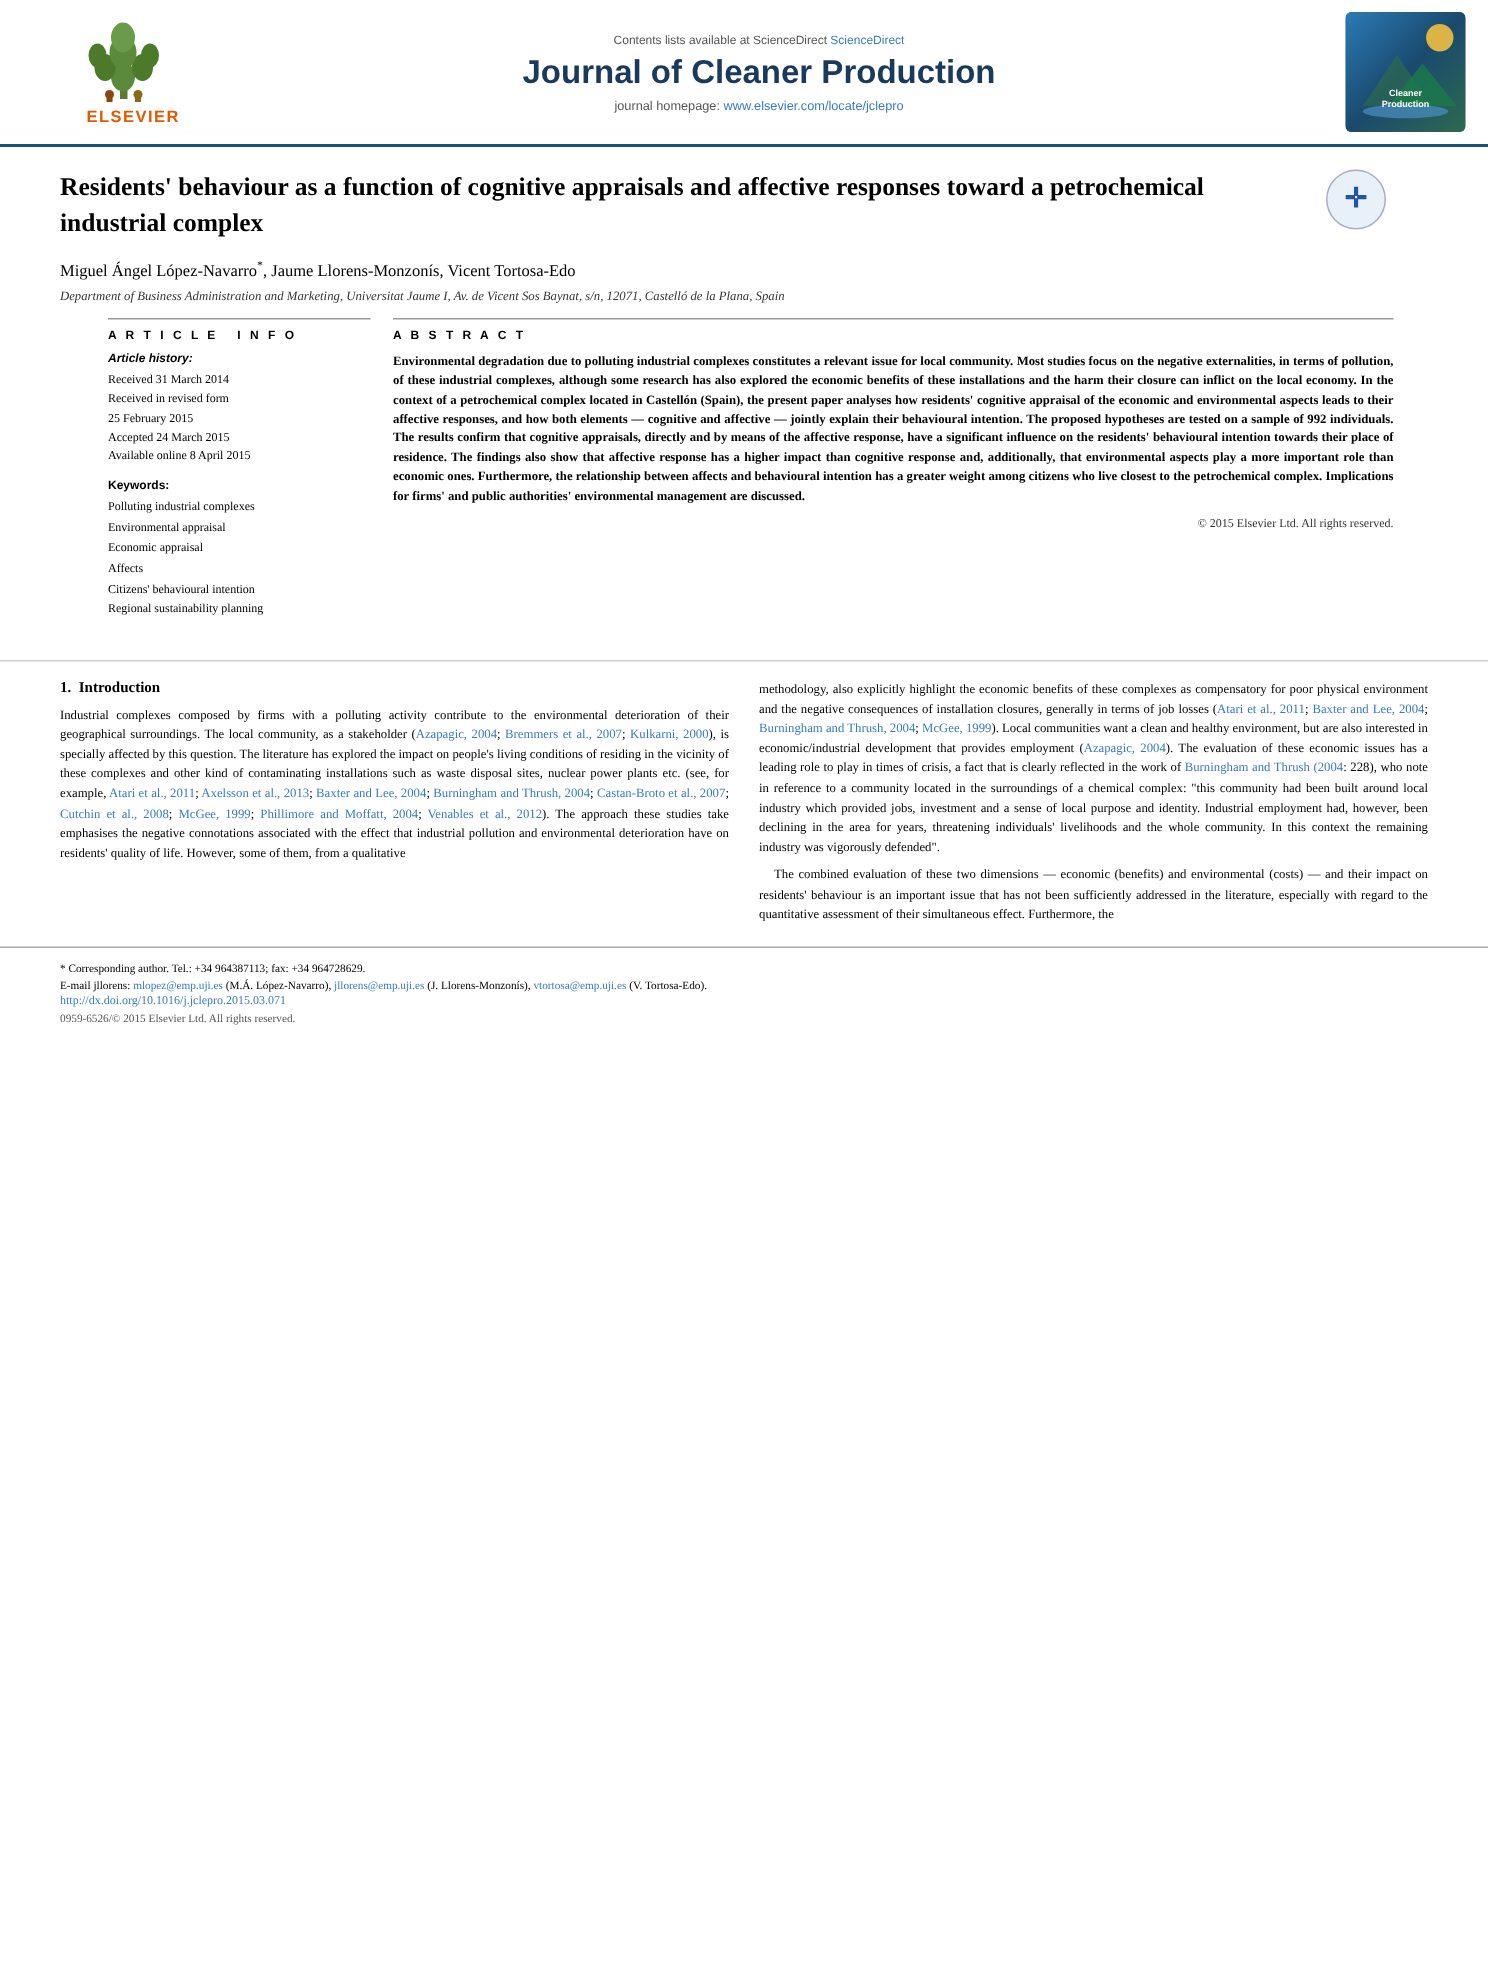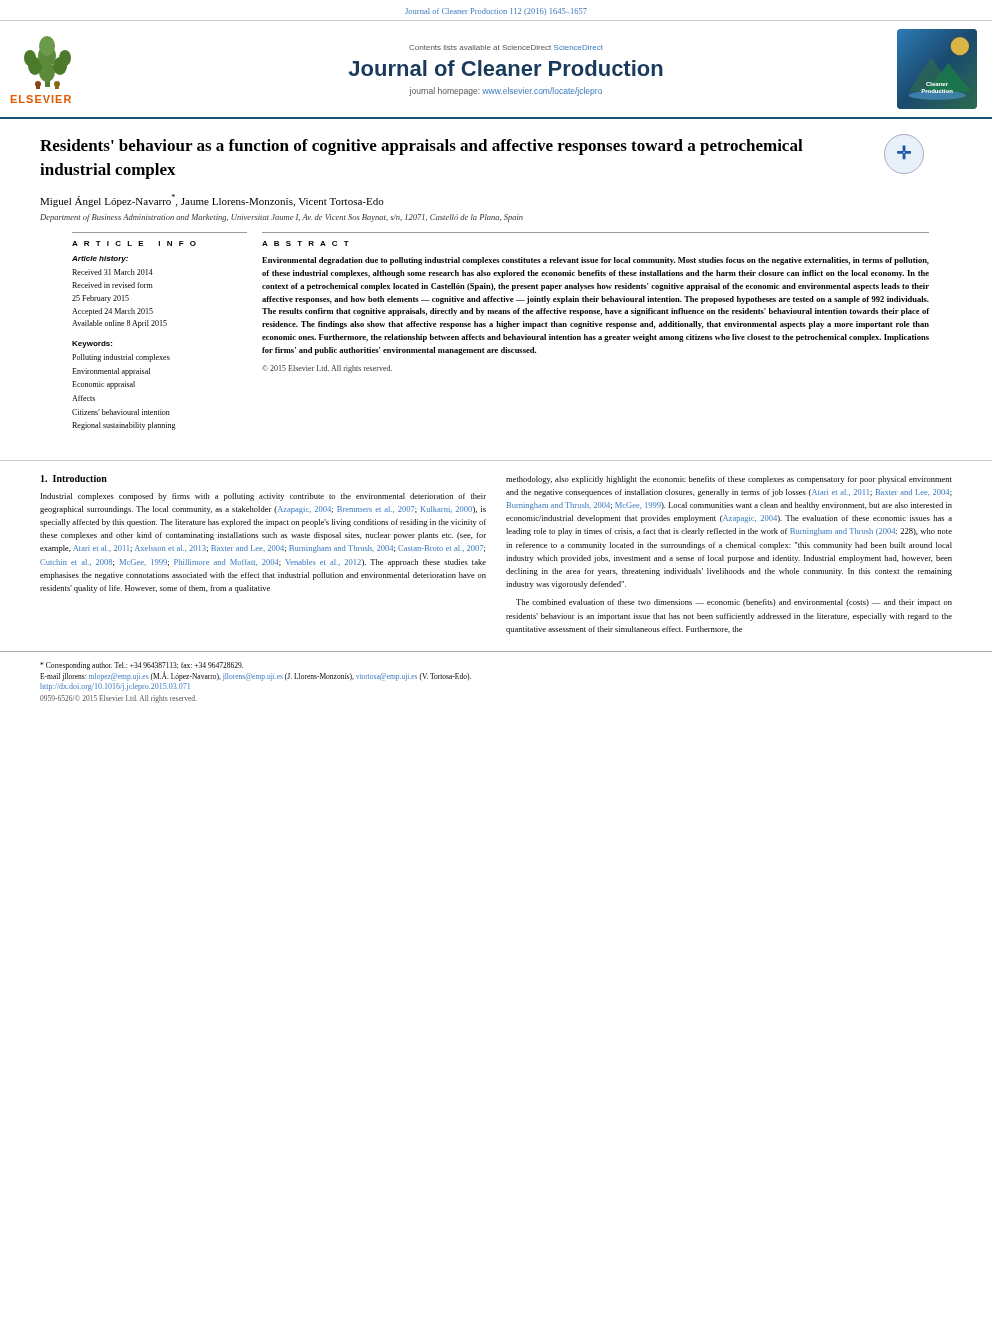--- a/index.html
+++ b/index.html
@@ -29,21 +29,21 @@
       display: flex;
       align-items: center;
       padding: 8px 10px;
       border-bottom: 2px solid #1a5276;
     }
     .elsevier-logo {
       width: 110px;
       flex-shrink: 0;
       display: flex;
       flex-direction: column;
-      align-items: flex-start;
+      align-items: flex-end;
       gap: 4px;
     }
     .elsevier-text {
       font-family: Arial, sans-serif;
       font-size: 11px;
       font-weight: bold;
       color: #e05a00;
       letter-spacing: 1px;
     }
     .journal-center {
@@ -207,20 +207,21 @@
     }
     .abstract-text {
       font-size: 8.5px;
       line-height: 1.5;
       text-align: justify;
       color: #000;
       font-weight: bold;
     }
     .copyright-line {
       font-size: 8px;
+      text-align: right;
       color: #333;
       margin-top: 8px;
     }
     
     .section-divider {
       border: none;
       border-top: 1px solid #ccc;
       margin: 12px 0;
     }
     
@@ -284,23 +285,20 @@
     .tree-svg {
       width: 75px;
       height: 55px;
     }
   </style>
 </head>
 <body>
 
 <div class="page">
 
-  <div class="top-bar">
-    <span>Journal of Cleaner Production 112 (2016) 1645–1657</span>
-  </div>
 
   <div class="journal-header">
 
     <div class="elsevier-logo">
       <svg class="tree-svg" viewBox="0 0 75 55" xmlns="http://www.w3.org/2000/svg">
 
         <rect x="35" y="45" width="5" height="8" fill="#5a7a3a"></rect>
 
         <ellipse cx="37" cy="38" rx="8" ry="10" fill="#5a8a3a"></ellipse>
         <ellipse cx="25" cy="32" rx="7" ry="9" fill="#4a7a2a"></ellipse>

